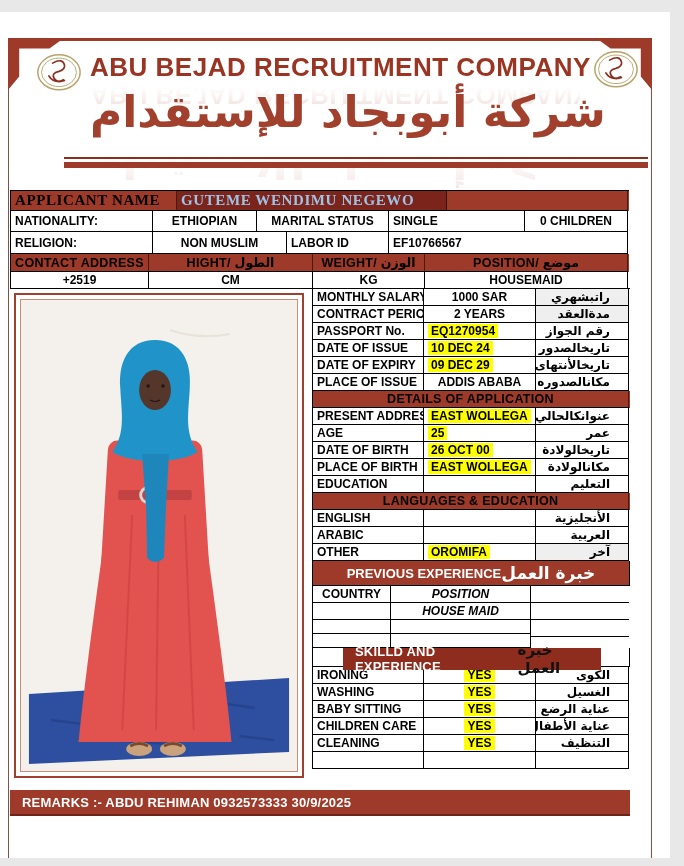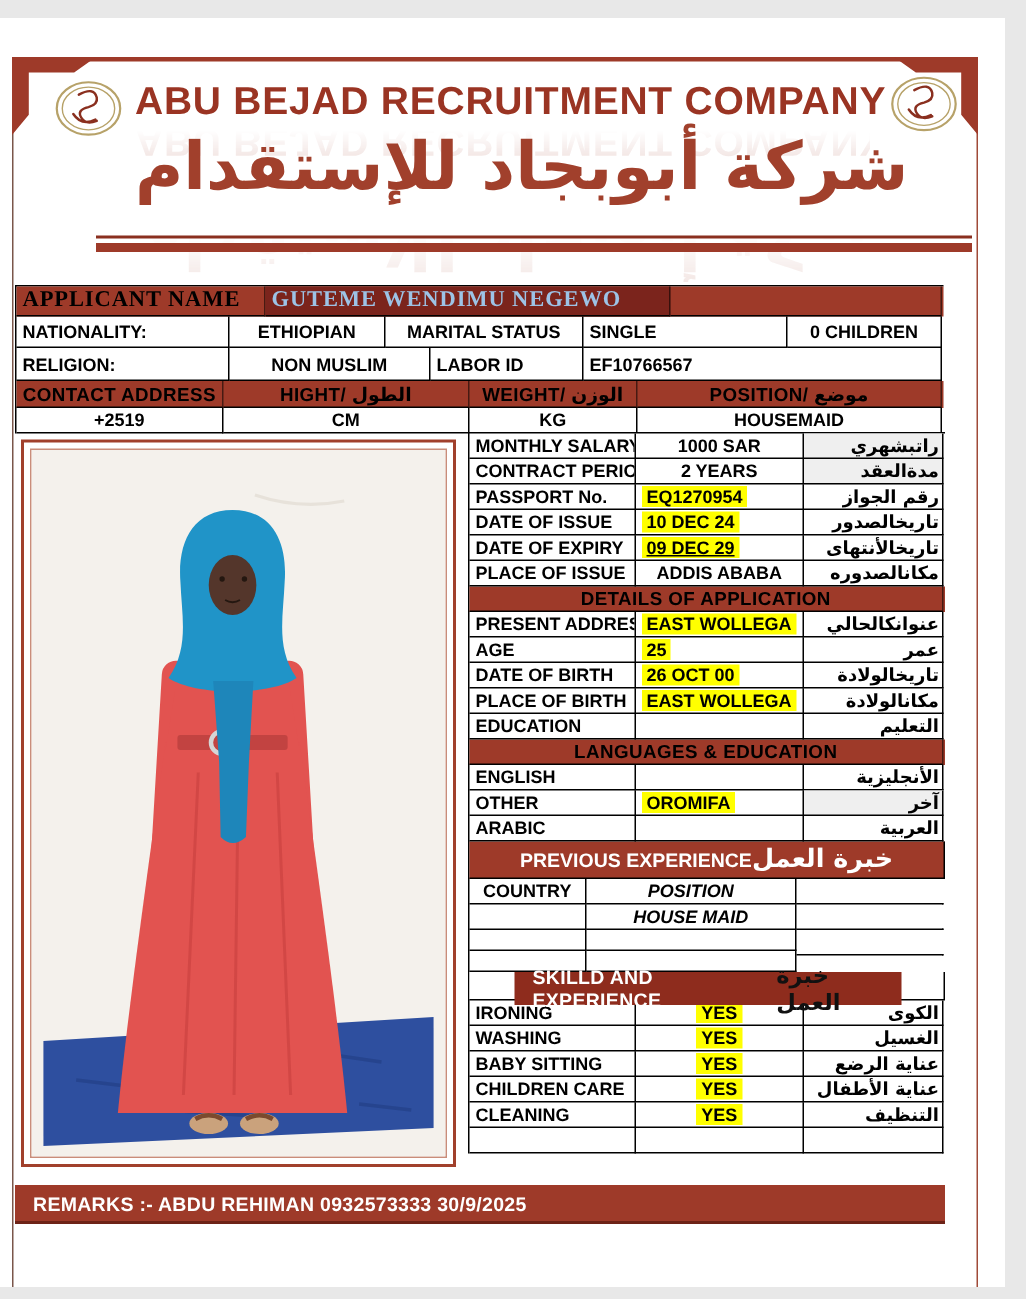--- a/index.html
+++ b/index.html
@@ -33,21 +33,21 @@
   .divider .thin{height:2px;background:#8a2f1f;}
   .divider .thick{height:6px;background:#9e3a29;margin-top:3px;}
 
   
   .grid{position:absolute;border-left:1px solid #000;border-top:1px solid #000;background:#fff;}
   .row{display:flex;}
   .c{box-sizing:border-box;border-right:1px solid #000;border-bottom:1px solid #000;
      font-weight:bold;font-size:12px;color:#000;display:flex;align-items:center;
      padding:0 4px;overflow:hidden;white-space:nowrap;}
   .c.ctr{justify-content:center;padding:0 1px;}
-  .c.rt{justify-content:flex-end;padding:0 2px 0 2px;font-family:"DejaVu Sans",sans-serif;font-size:12px;text-align:center;}
+  .c.rt{justify-content:flex-end;padding:0 18px 0 2px;font-family:"DejaVu Sans",sans-serif;font-size:12px;text-align:center;}
   .c.gray{background:#efefef;}
   .red{background:#9e3a29;color:#fff;}
   .red .c{border-right-color:rgba(0,0,0,.55);}
   .hl{background:#ffff00;padding:0 3px;}
   .sechdr{justify-content:center;font-size:12.5px;letter-spacing:.3px;}
 
   
   #toptable{left:10px;top:190px;width:618px;}
   .namerow{height:20px;}
   .namerow .c{font-family:"Liberation Serif","DejaVu Serif",serif;font-size:15px;letter-spacing:.6px;}
@@ -210,21 +210,21 @@
         <div class="row drow">
           <div class="c cell-l">DATE OF ISSUE</div>
           <div class="c cell-v">
             <div class="hl" style="display: inline-block;">10 DEC 24</div>
           </div>
           <div class="c cell-a rt">تاريخالصدور</div>
         </div>
         <div class="row drow">
           <div class="c cell-l">DATE OF EXPIRY</div>
           <div class="c cell-v">
-            <div class="hl" style="display: inline-block; text-decoration: underline;">09 DEC 29</div>
+            <div class="hl" style="display: inline-block;">09 DEC 29</div>
           </div>
           <div class="c cell-a rt">تاريخالأنتهاى</div>
         </div>
         <div class="row drow">
           <div class="c cell-l">PLACE OF ISSUE</div>
           <div class="c cell-v ctr">ADDIS ABABA</div>
           <div class="c cell-a rt">مكانالصدوره</div>
         </div>
       </div>
     <div class="row drow red">
@@ -268,30 +268,30 @@
     <div class="row drow red">
       <div class="c sechdr" style="width:316px">LANGUAGES &amp; EDUCATION</div>
     </div>
     <div id="languageRows">
         <div class="row drow">
           <div class="c cell-l">ENGLISH</div>
           <div class="c cell-v"></div>
           <div class="c cell-a rt">الأنجليزية</div>
         </div>
         <div class="row drow">
-          <div class="c cell-l">OTHER</div>
-          <div class="c cell-v">
-            <div class="hl" style="display: inline-block;">OROMIFA</div>
-          </div>
-          <div class="c cell-a rt gray">آخر</div>
-        </div>
-        <div class="row drow">
           <div class="c cell-l">ARABIC</div>
           <div class="c cell-v"></div>
           <div class="c cell-a rt">العربية</div>
+        </div>
+        <div class="row drow">
+          <div class="c cell-l">OTHER</div>
+          <div class="c cell-v">
+            <div class="hl" style="display: inline-block;">OROMIFA</div>
+          </div>
+          <div class="c cell-a rt gray">آخر</div>
         </div>
       </div>
 
     <div class="prevhdr red">
       <span class="en">PREVIOUS EXPERIENCE</span>
       <span class="ar">خبرة العمل</span>
     </div>
     <div class="row drow">
       <div class="c ctr exp-c1">COUNTRY</div>
       <div class="c ctr exp-c2">POSITION</div>

